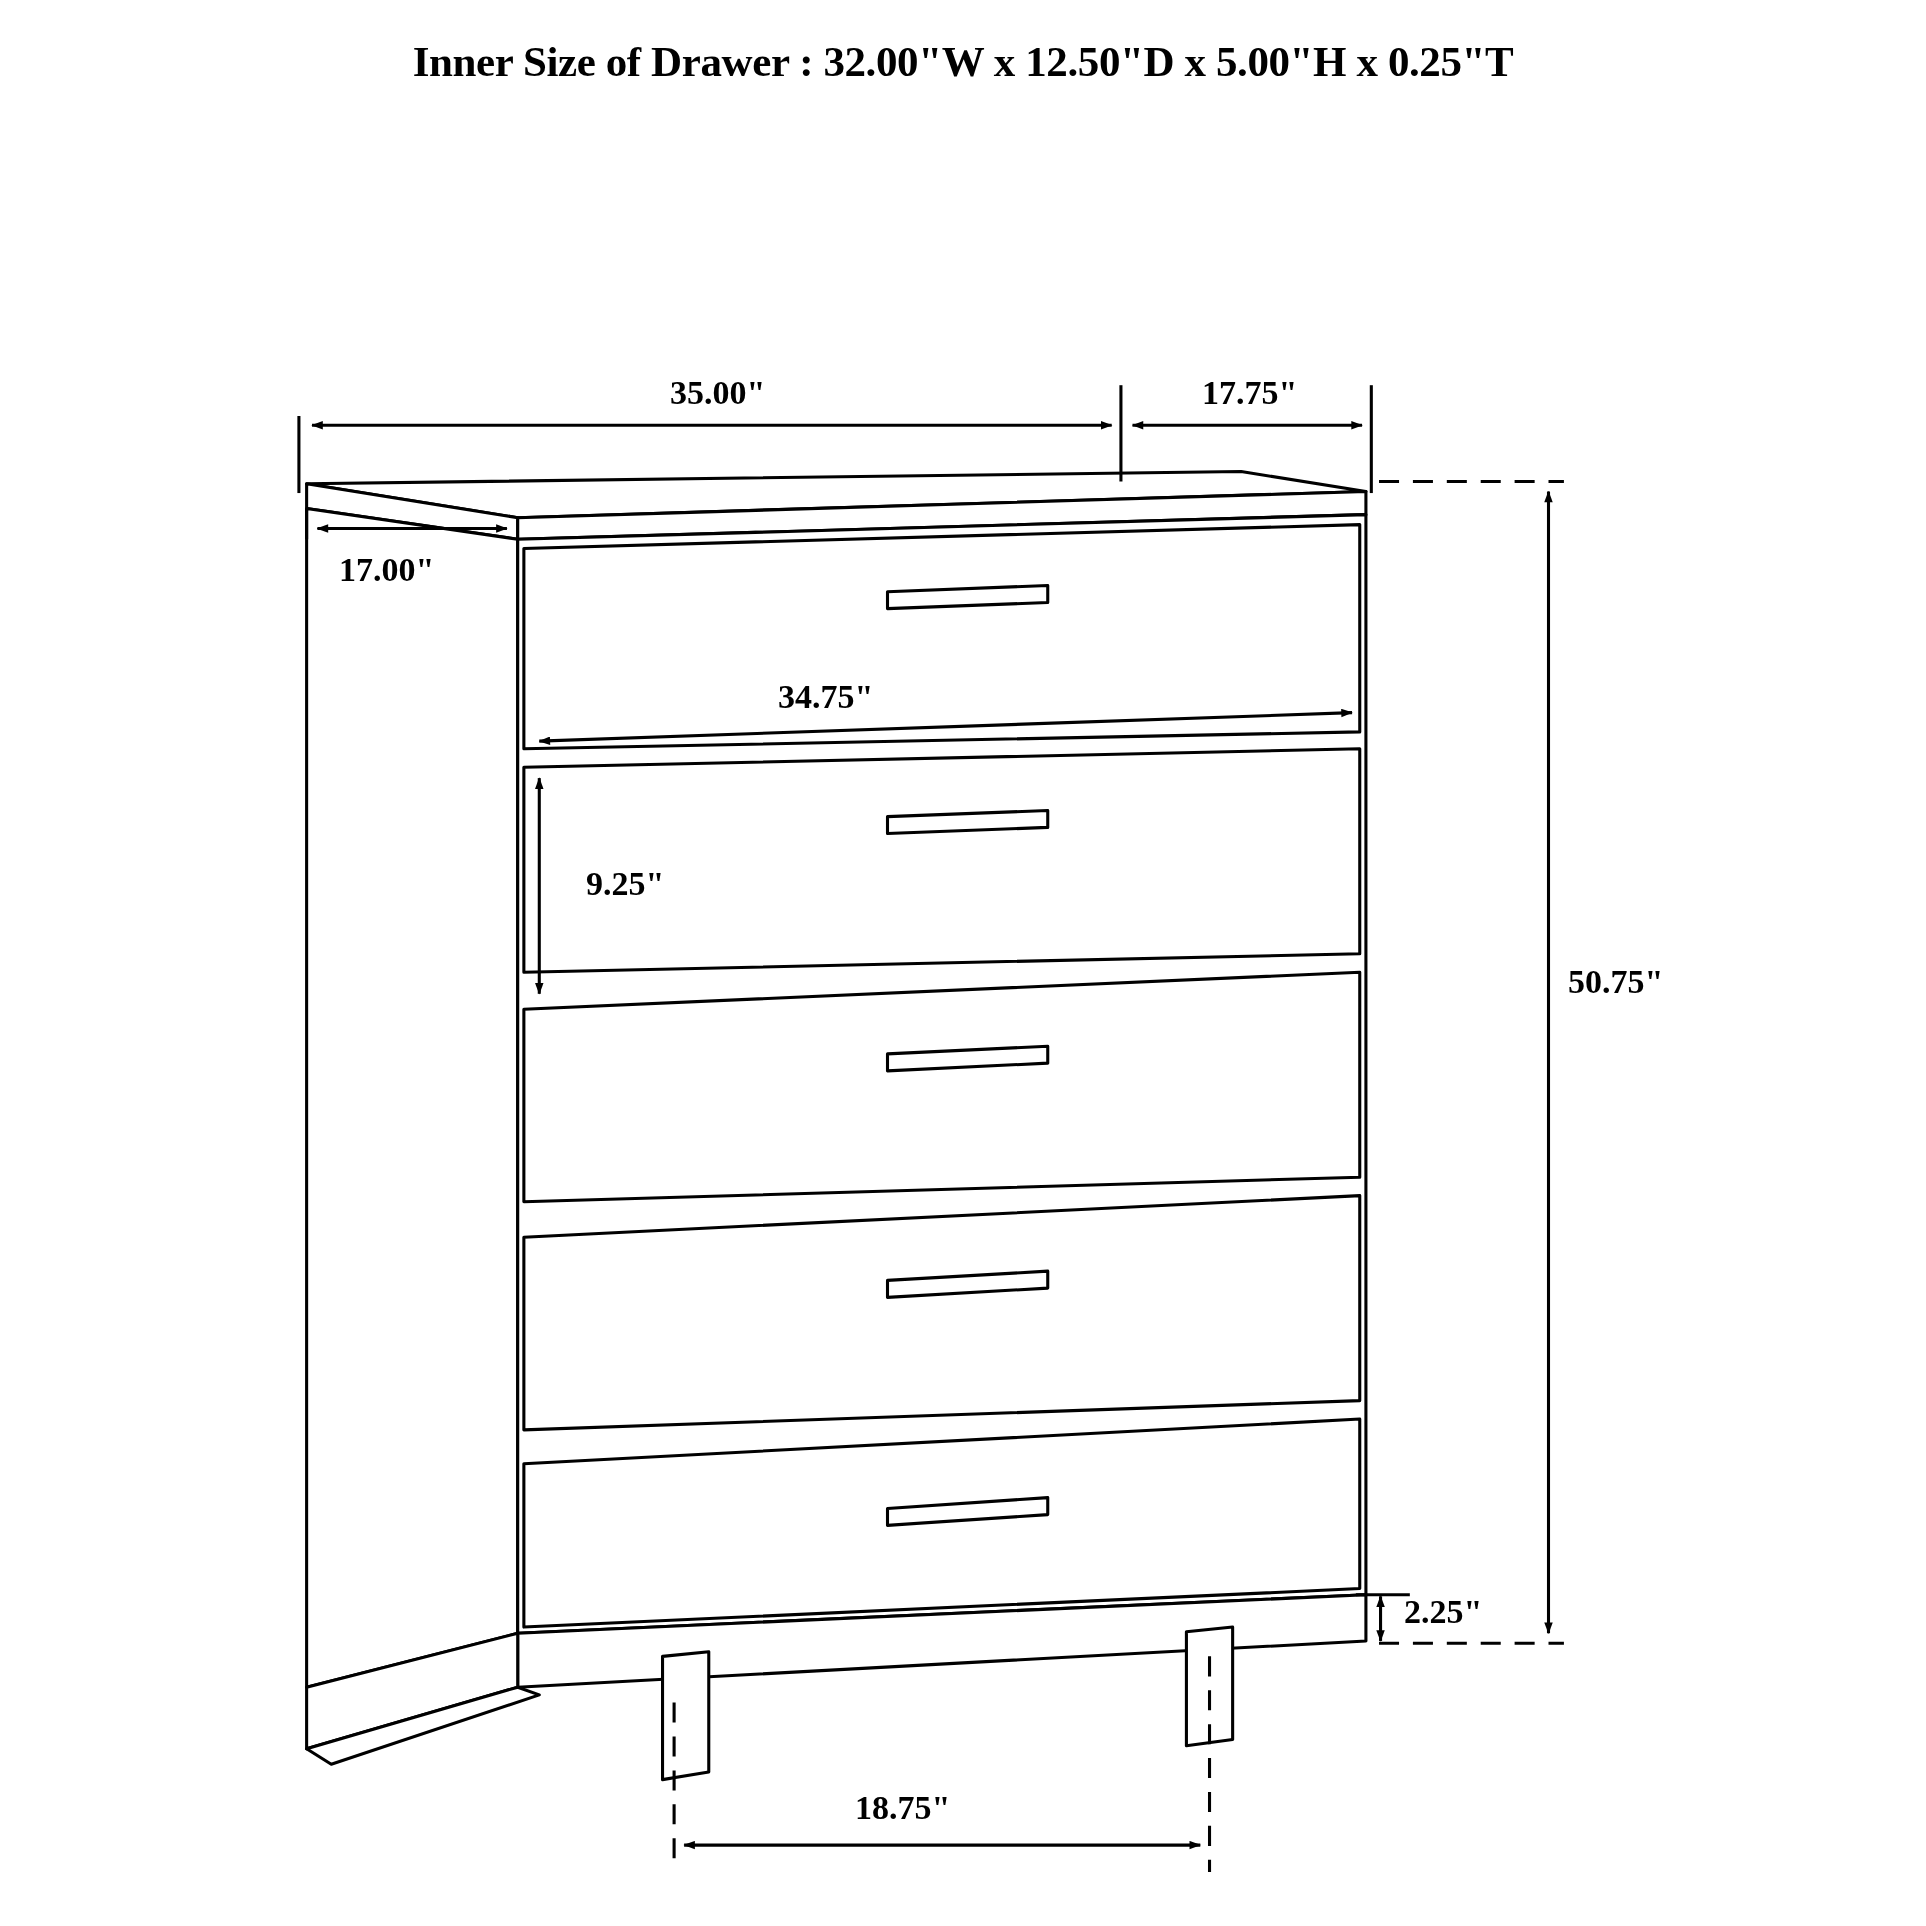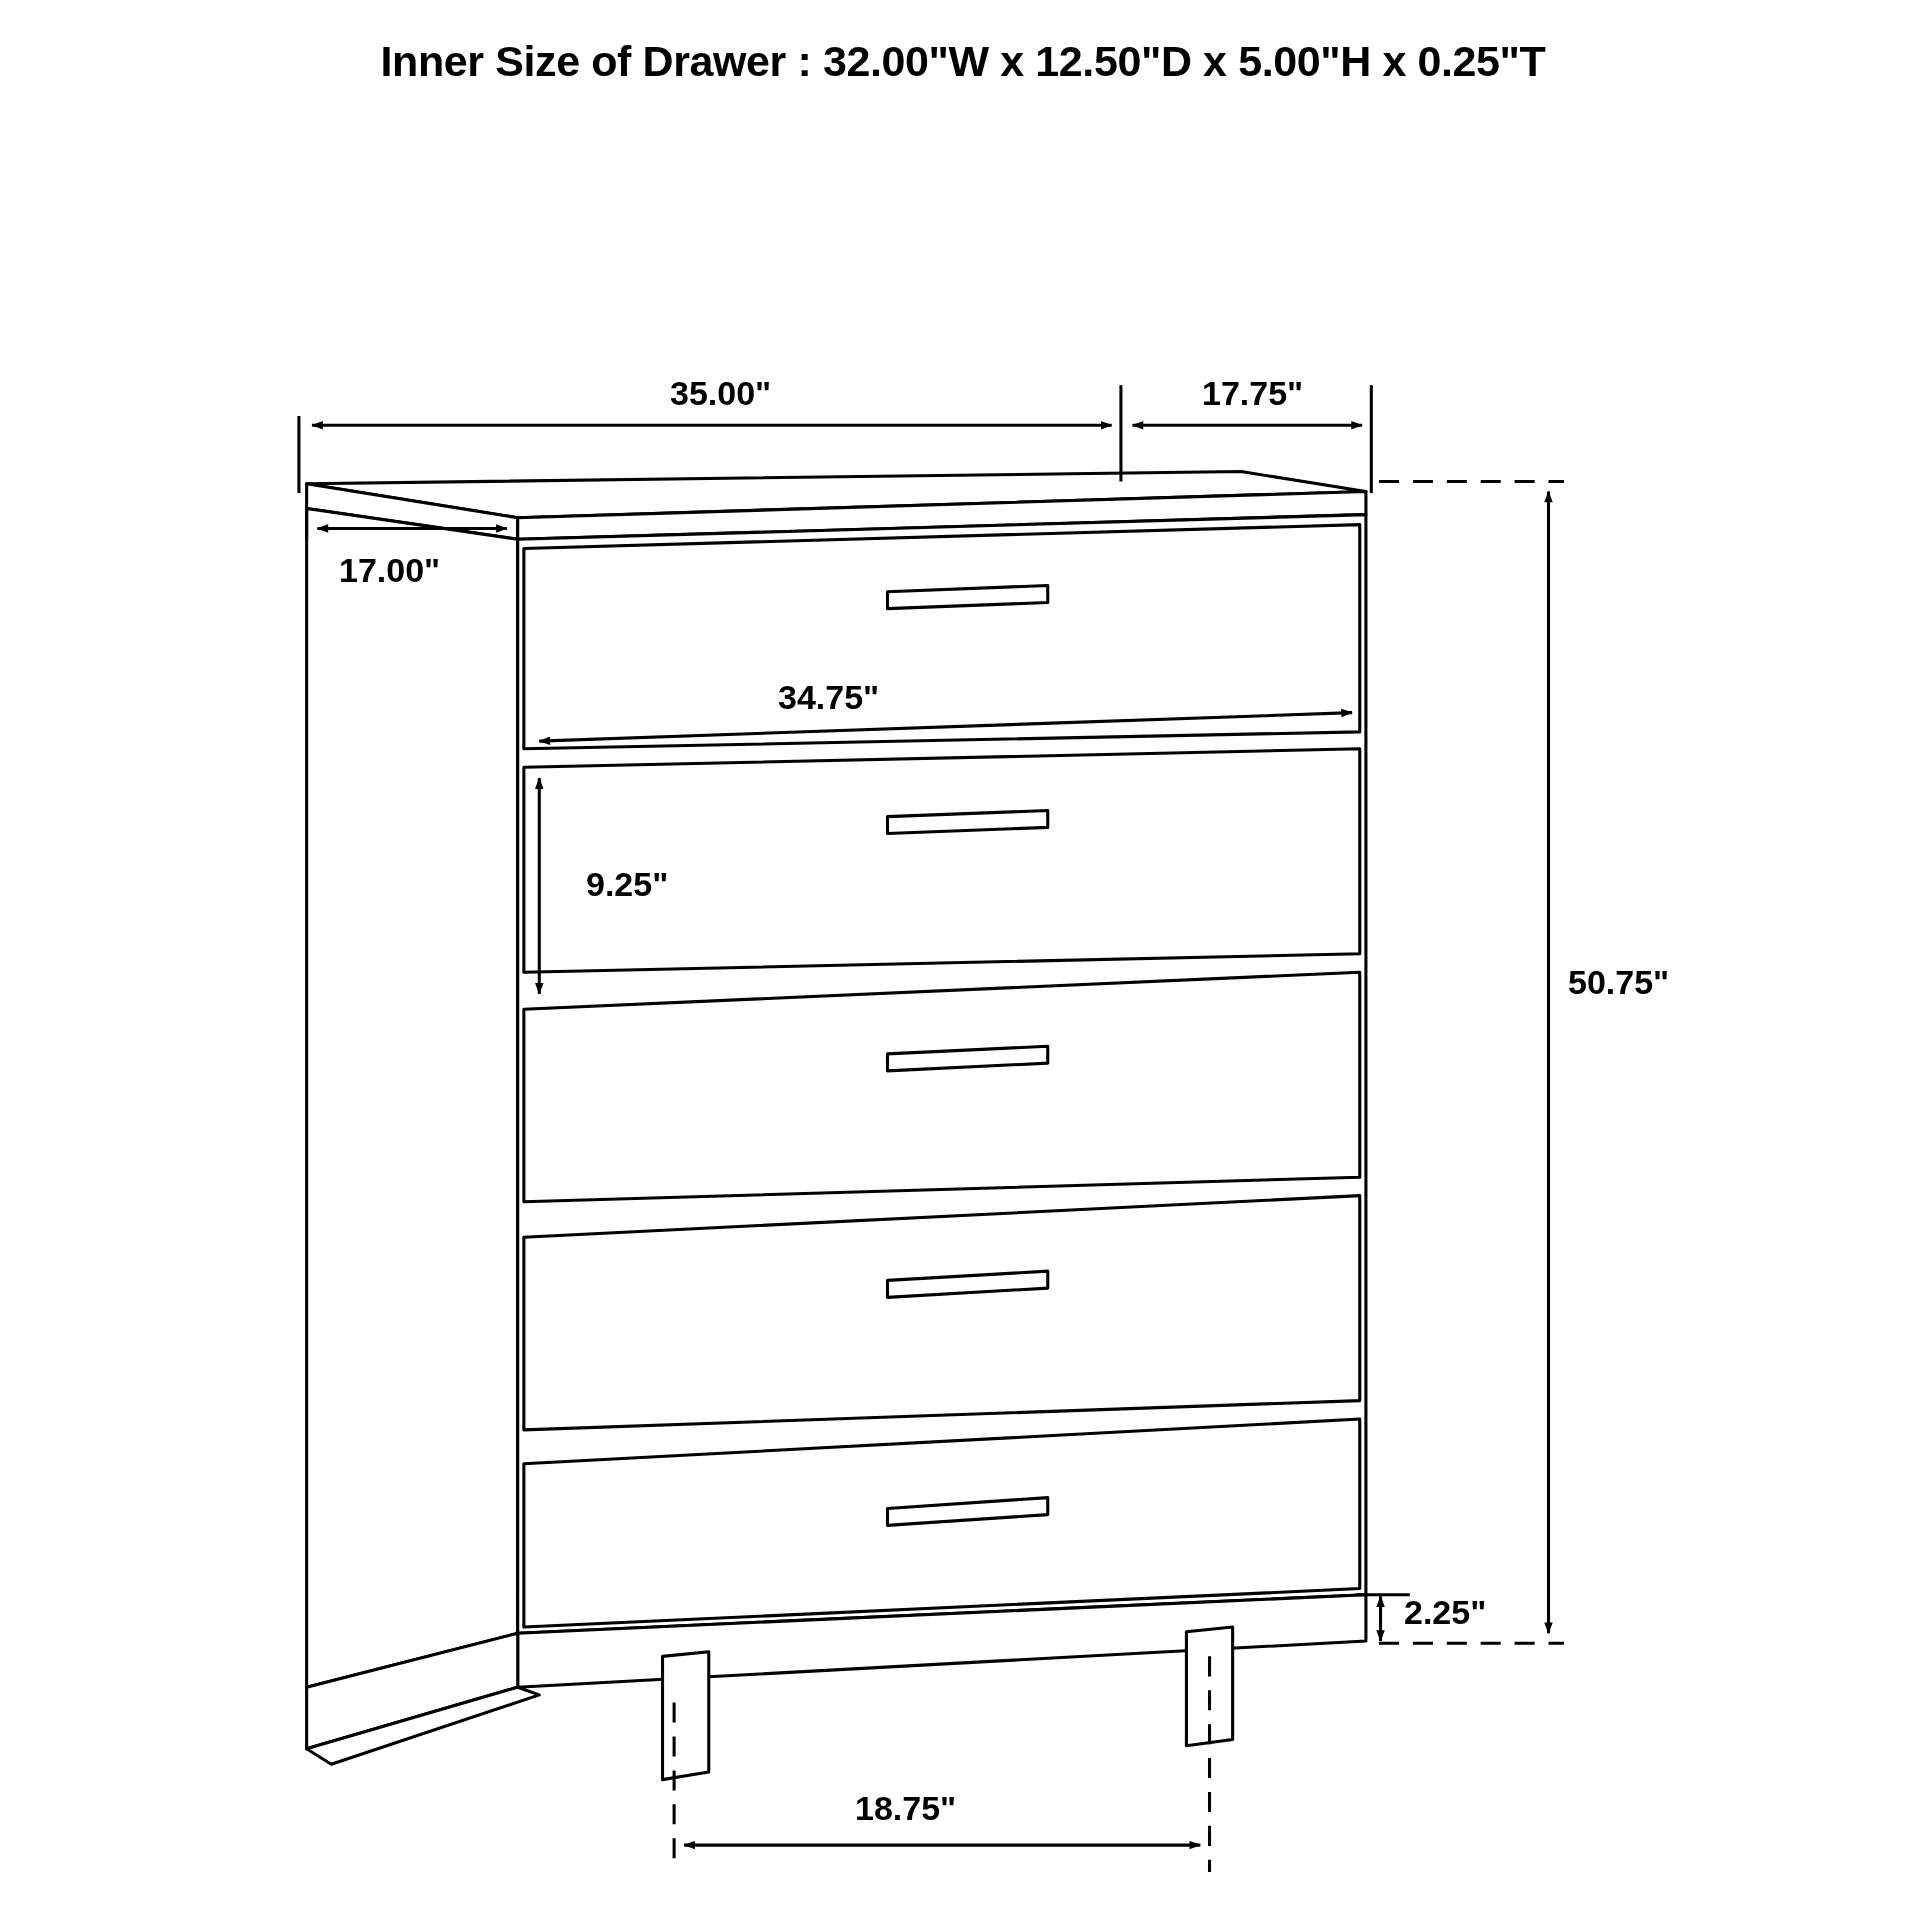--- a/index.html
+++ b/index.html
@@ -14,20 +14,21 @@
     color: #000000;
     position: relative;
     overflow: hidden;
   }
   #stage {
     position: absolute;
     left: 0;
     top: 0;
     width: 1926px;
     height: 1842px;
+    font-family: Liberation Serif, serif;
   }
   .title {
     position: absolute;
     top: 37px;
     left: 0;
     width: 1926px;
     text-align: center;
     font-size: 43px;
     font-weight: bold;
     letter-spacing: -0.4px;

